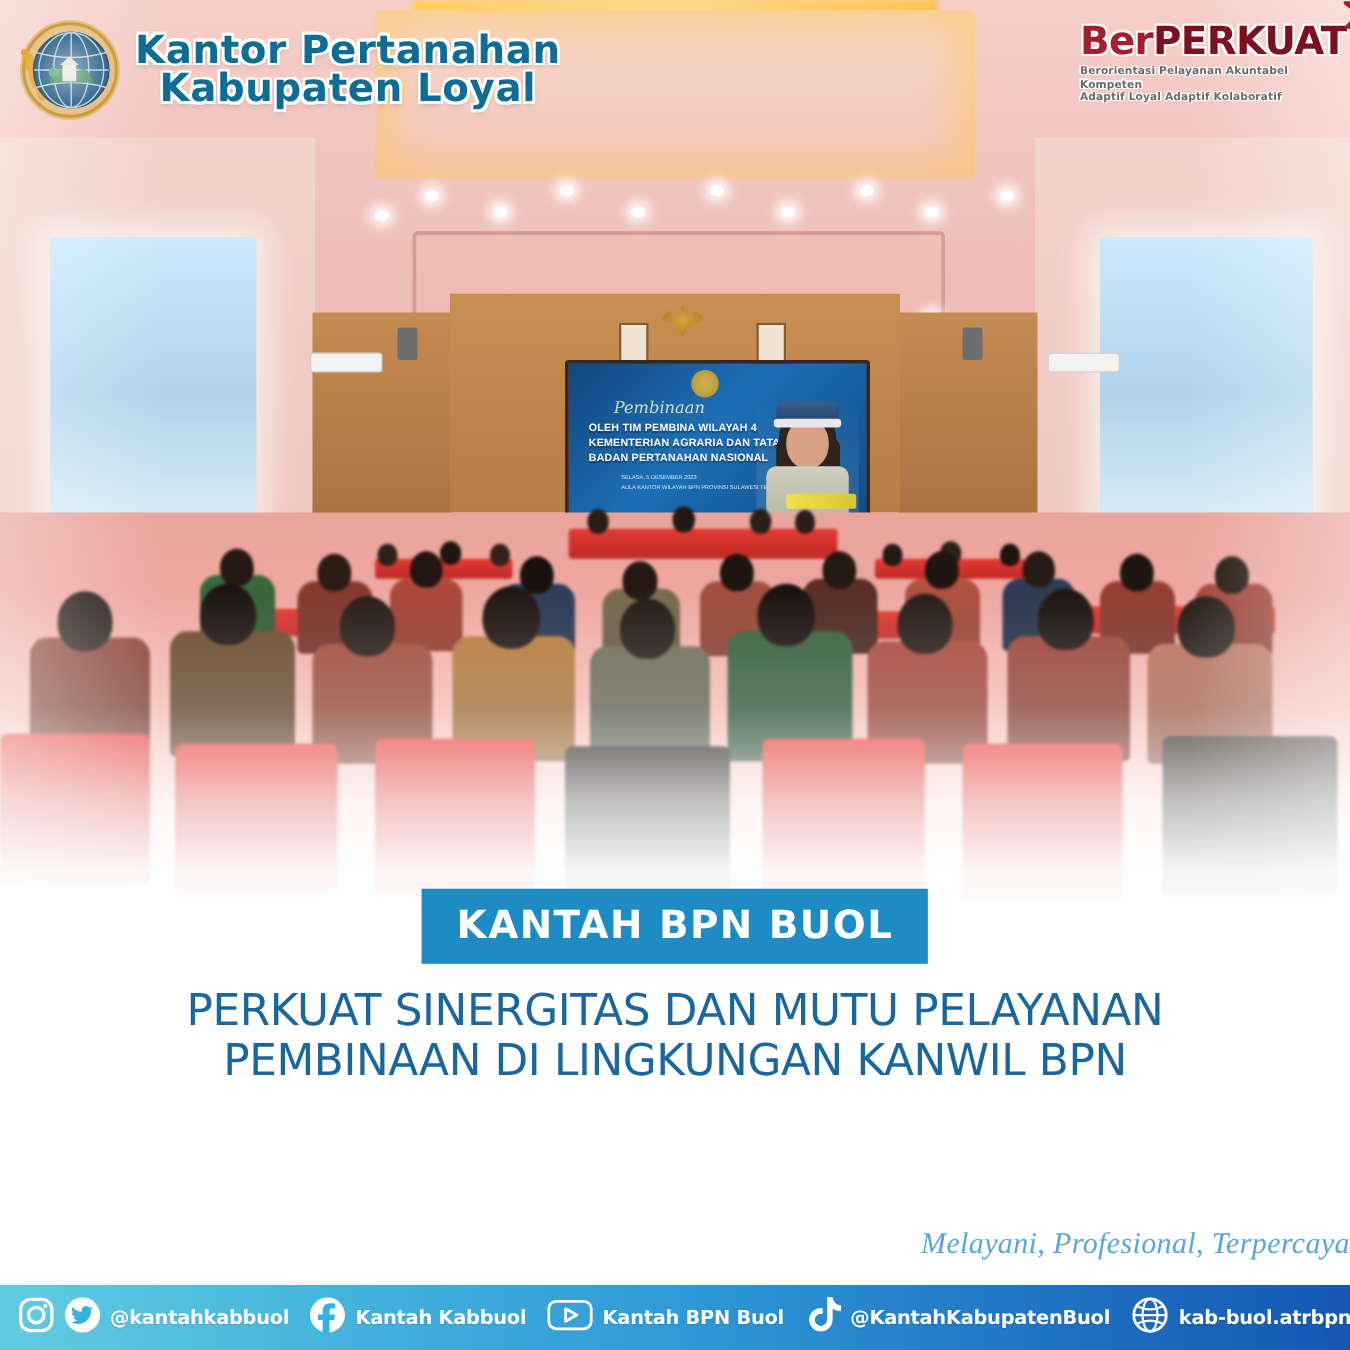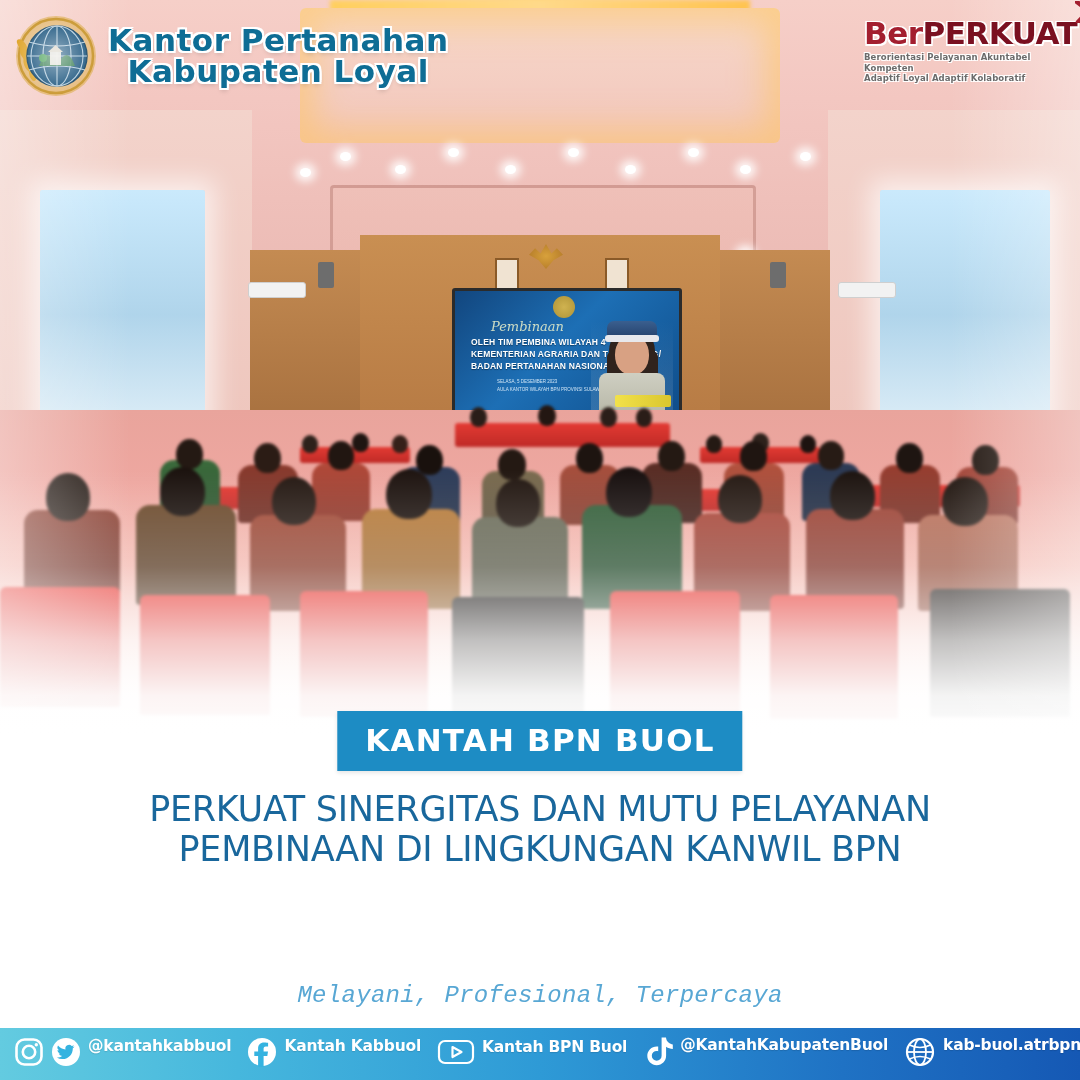--- a/index.html
+++ b/index.html
@@ -66,20 +66,21 @@
     clip-path:polygon(0% 45%,18% 20%,34% 40%,50% 4%,66% 40%,82% 20%,100% 45%,72% 66%,50% 100%,28% 66%);
     opacity:.95;
   }
   .portrait{position:absolute;width:20px;height:30px;background:#f0e3d2;
      border:2px solid #8a5a28;}
   .screen{
     position:absolute;left:452px;top:288px;width:224px;height:122px;
     background:linear-gradient(135deg,#12467e 0%,#1d6fb5 45%,#0f4d8a 100%);
     border:3px solid #2b2b2b;border-radius:3px;
     overflow:hidden;
+    padding-left:14px;
   }
   .screen .sc-logo{position:absolute;left:98px;top:5px;width:22px;height:22px;border-radius:50%;
      background:radial-gradient(circle,#f0c040,#c89a22);opacity:.85;}
   .screen .sc-script{position:absolute;left:36px;top:28px;font-size:13px;color:#dfe9c9;
      font-family:"DejaVu Serif",serif;font-style:italic;opacity:.9;}
   .screen .sc-l{position:absolute;left:16px;color:#fff;font-weight:bold;font-size:8.5px;
      letter-spacing:.2px;white-space:nowrap;text-shadow:0 1px 1px rgba(0,0,0,.4);}
   .screen .sc-sub{position:absolute;left:42px;color:#cfe4f5;font-size:4.5px;white-space:nowrap;}
   .screen .person{
     position:absolute;right:6px;bottom:0px;width:82px;height:92px;
@@ -177,36 +178,36 @@
   .headline div{
     color:#19679c;
     font-family:"DejaVu Sans",sans-serif;
     font-weight:normal;
     font-size:35px;
     line-height:1.14;
     letter-spacing:-.3px;
     white-space:nowrap;
   }
   .tagline{
-    position:absolute;left:0;top:982px;width:1080px;text-align:center;z-index:6;
+    position:absolute;left:0;top:982px;width:1080px;text-align:right;z-index:6;
     color:#58a7d4;
-    font-family:Liberation Mono, monospace;
+    font-family:Liberation Serif, serif;
     font-style:italic;
     font-size:24px;
     letter-spacing:.3px;
   }
 
   
   .footer{
     position:absolute;left:0;bottom:0;width:1080px;height:52px;
     background:linear-gradient(90deg,#63cbe0 0%,#46b7dd 22%,#2e9ad6 50%,#1f72c4 78%,#1558b4 100%);
     display:flex;align-items:center;z-index:7;
     padding-left:14px;box-sizing:border-box;gap:0px;
   }
-  .f-item{display:flex;align-items:flex-start;gap:7px;margin-right:16px;}
+  .f-item{display:flex;align-items:center;gap:7px;margin-right:16px;}
   .f-item .lbl{
     color:#ffffff;font-family:"DejaVu Sans",sans-serif;font-weight:bold;
     font-size:15.5px;letter-spacing:-.2px;white-space:nowrap;
     text-shadow:0 1px 1px rgba(0,0,0,.12);
   }
   .ico{flex:0 0 auto;display:block;}
   .divider-top{
     position:absolute;left:0;bottom:52px;width:1080px;height:2px;
     background:rgba(255,255,255,.35);z-index:7;
   }

